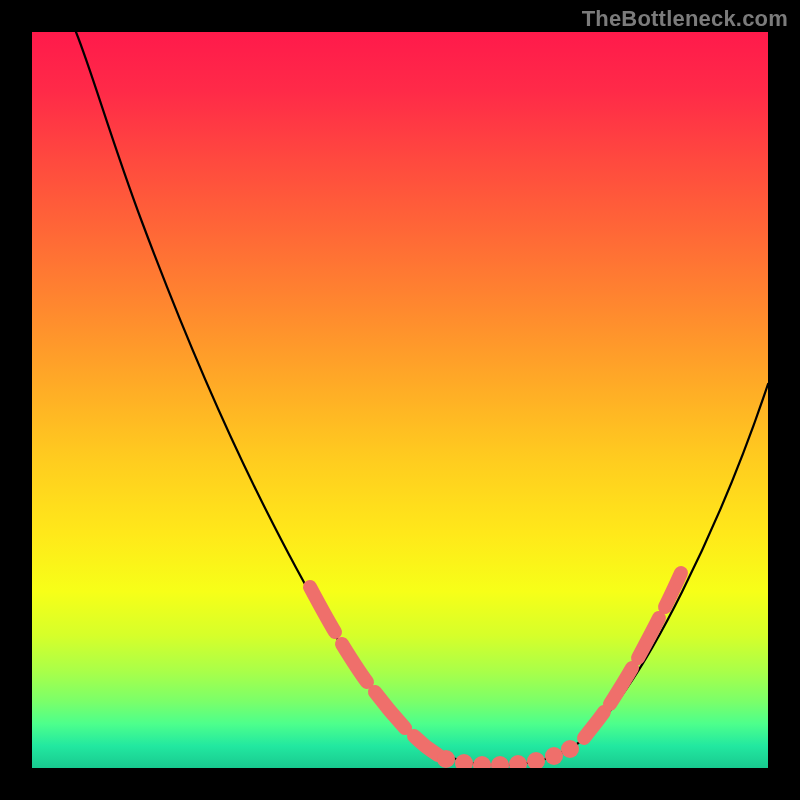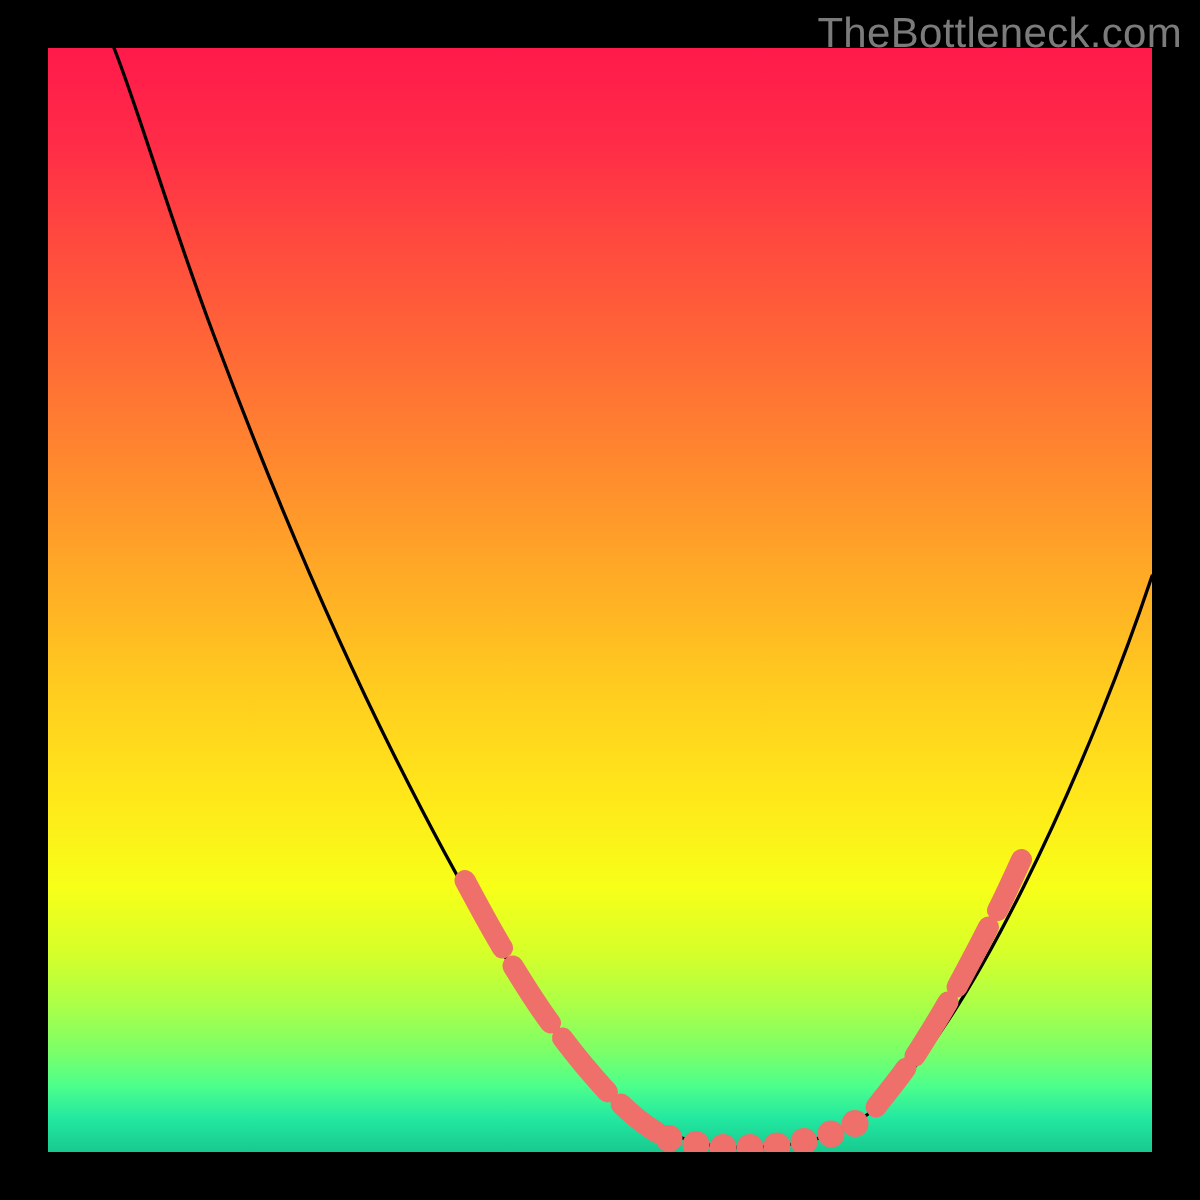--- a/index.html
+++ b/index.html
@@ -46,22 +46,22 @@
       #4dff8c 94%,
       #22e8a0 97%,
       #18c98f 100%
     );
   }
   .watermark {
     position: absolute;
     top: 6px;
     right: 12px;
     color: #7b7b7b;
-    font-size: 28px;
-    font-weight: 400;
+    font-size: 22px;
+    font-weight: 700;
     letter-spacing: 0.2px;
     user-select: none;
   }
   svg.curve {
     position: absolute;
     left: 0; top: 0;
     width: 736px;
     height: 736px;
     overflow: visible;
   }

